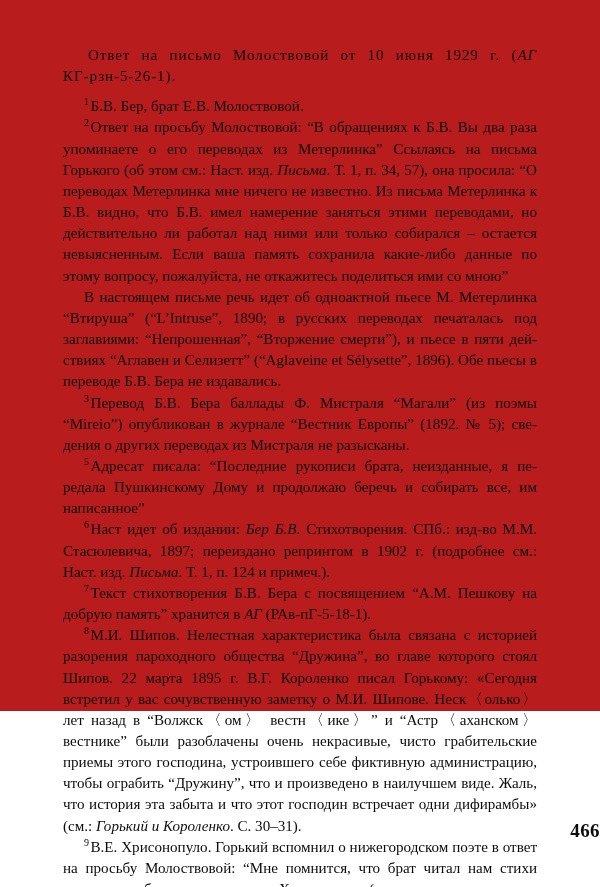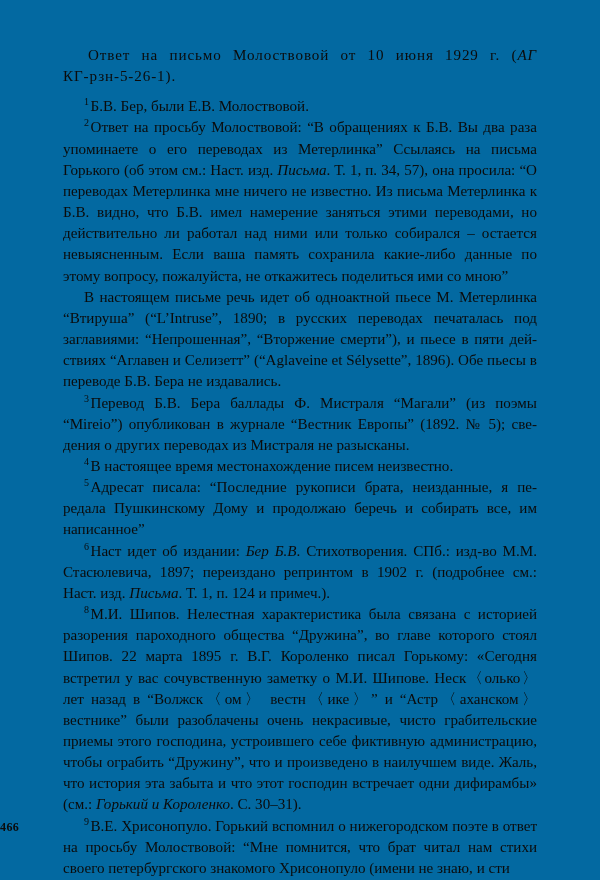--- a/index.html
+++ b/index.html
@@ -13,22 +13,22 @@
     position: relative;
     font-family: "Liberation Serif", "DejaVu Serif", serif;
     color: #0b0b0b;
     overflow: hidden;
   }
   .page {
     position: absolute;
     left: 0;
     top: 0;
     width: 600px;
-    height: 880px;
-    background: #0369a1;
+    height: 711px;
+    background: #b91c1c;
   }
   .text-block {
     position: absolute;
     left: 63px;
     top: 45px;
     width: 474px;
   }
   p {
     margin: 0;
     text-align: justify;
@@ -55,43 +55,43 @@
   }
   .spaced {
     letter-spacing: 0.9px;
     word-spacing: 3.2px;
   }
   .page-number {
     position: absolute;
     left: 0;
     top: 820px;
     width: 600px;
-    text-align: left;
-    font-size: 12px;
+    text-align: right;
+    font-size: 19px;
     font-weight: bold;
     letter-spacing: 0.4px;
   }
 </style>
 </head>
 <body>
 
 <div class="page">
 
   <div class="text-block">
 
     <p class="head-para spaced"><span>Ответ на письмо Молоствовой от 10 июня 1929 г. (</span><span class="it">АГ</span><span> КГ-рзн-5-26-1).</span></p>
 
     <div>
-        <p class="note"><span class="sup">1</span><span>Б.В. Бер, были Е.В. Молоствовой.</span></p>
+        <p class="note"><span class="sup">1</span><span>Б.В. Бер, брат Е.В. Молоствовой.</span></p>
         <p class="note"><span class="sup">2</span><span>Ответ на просьбу Молоствовой: “В обращениях к Б.В. Вы два раза упоминаете о его переводах из Метерлинка” Ссылаясь на письма Горького (об этом см.: Наст. изд. </span><span class="it">Письма</span><span>. Т. 1, п. 34, 57), она просила: “О переводах Метерлинка мне ничего не известно. Из письма Метер­линка к Б.В. видно, что Б.В. имел намерение заняться этими пере­водами, но действительно ли работал над ними или только собирал­ся – остается невыясненным. Если ваша память сохранила какие-либо данные по этому вопросу, пожалуйста, не откажитесь поделиться ими со мною”</span></p>
         <p class="note"><span>В настоящем письме речь идет об одноактной пьесе М. Метерлин­ка “Втируша” (“L’Intruse”, 1890; в русских переводах печаталась под заглавиями: “Непрошенная”, “Вторжение смерти”), и пьесе в пяти дей­ствиях “Аглавен и Селизетт” (“Aglaveine et Sélysette”, 1896). Обе пьесы в переводе Б.В. Бера не издавались.</span></p>
         <p class="note"><span class="sup">3</span><span>Перевод Б.В. Бера баллады Ф. Мистраля “Магали” (из поэмы “Mireio”) опубликован в журнале “Вестник Европы” (1892. № 5); све­дения о других переводах из Мистраля не разысканы.</span></p>
-        <p class="note"><span class="sup">4</span><span>В настоящее время местонахождение писем неизвестно.</span></p>
         <p class="note"><span class="sup">5</span><span>Адресат писала: “Последние рукописи брата, неизданные, я пе­редала Пушкинскому Дому и продолжаю беречь и собирать все, им написанное”</span></p>
         <p class="note"><span class="sup">6</span><span>Наст идет об издании: </span><span class="it">Бер Б.В</span><span>. Стихотворения. СПб.: изд-во М.М. Стасюлевича, 1897; переиздано репринтом в 1902 г. (подробнее см.: Наст. изд. </span><span class="it">Письма</span><span>. Т. 1, п. 124 и примеч.).</span></p>
+        <p class="note"><span class="sup">7</span><span>Текст стихотворения Б.В. Бера с посвящением “А.М. Пешкову на добрую память” хранится в </span><span class="it">АГ</span><span> (РАв-пГ-5-18-1).</span></p>
         <p class="note"><span class="sup">8</span><span>М.И. Шипов. Нелестная характеристика была связана с историей разорения пароходного общества “Дружина”, во главе которого сто­ял Шипов. 22 марта 1895 г. В.Г. Короленко писал Горькому: «Сегодня встретил у вас сочувственную заметку о М.И. Шипове. Неск〈олько〉 лет назад в “Волжск〈ом〉 вестн〈ике〉” и “Астр〈аханском〉 вестнике” были ра­зоблачены очень некрасивые, чисто грабительские приемы этого госпо­дина, устроившего себе фиктивную администрацию, чтобы ограбить “Дружину”, что и произведено в наилучшем виде. Жаль, что история эта забыта и что этот господин встречает одни дифирамбы» (см.: </span><span class="it">Горь­кий и Короленко</span><span>. С. 30–31).</span></p>
         <p class="note"><span class="sup">9</span><span>В.Е. Хрисонопуло. Горький вспомнил о нижегородском поэте в от­вет на просьбу Молоствовой: “Мне помнится, что брат читал нам стихи своего петербургского знакомого Хрисонопуло (имени не знаю, и сти­</span></p>
       </div>
 
   </div>
 
   <div class="page-number">466</div>
 
 </div>
 

